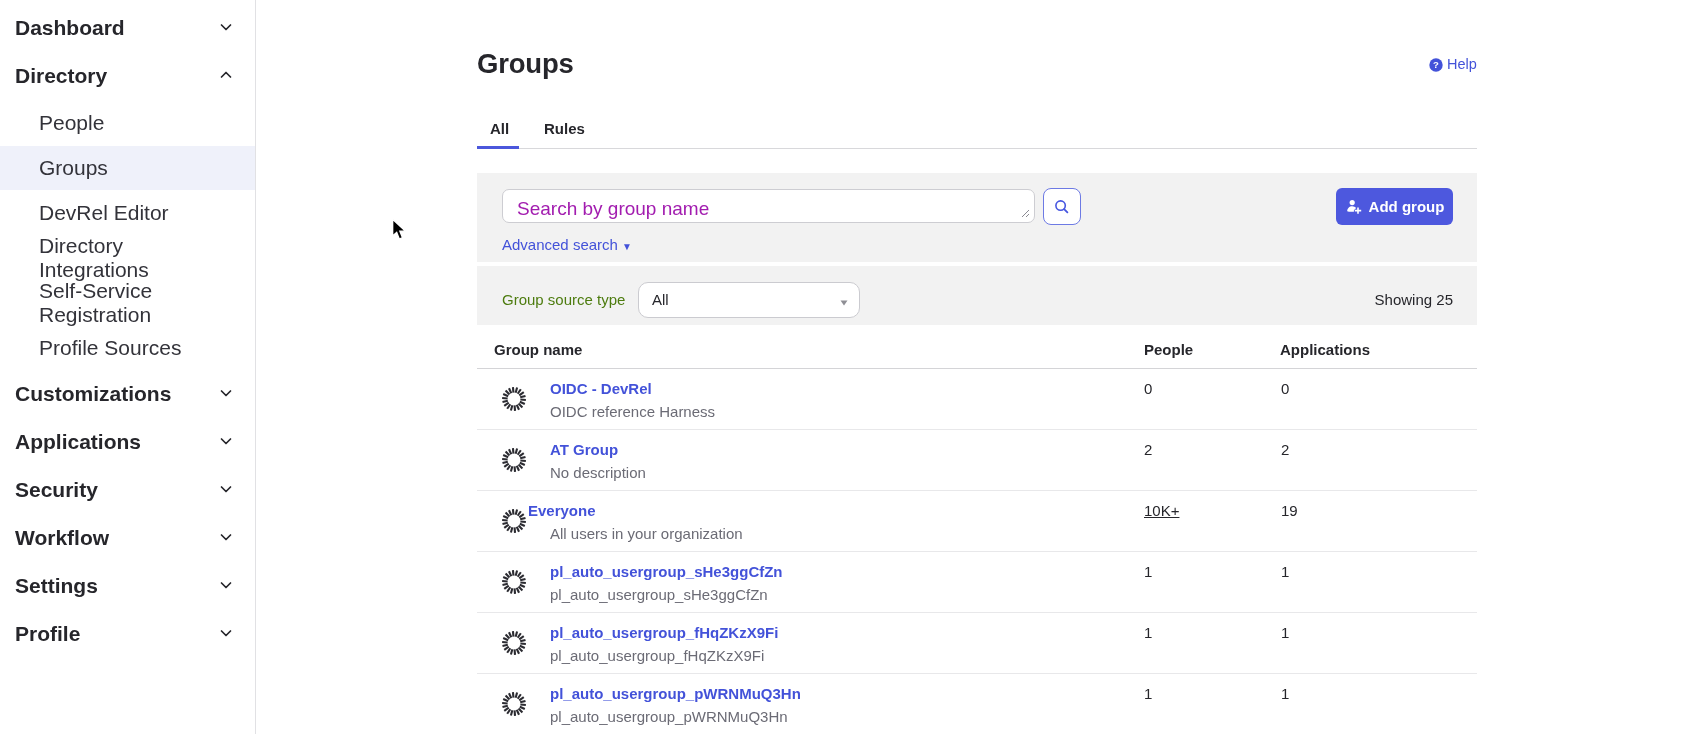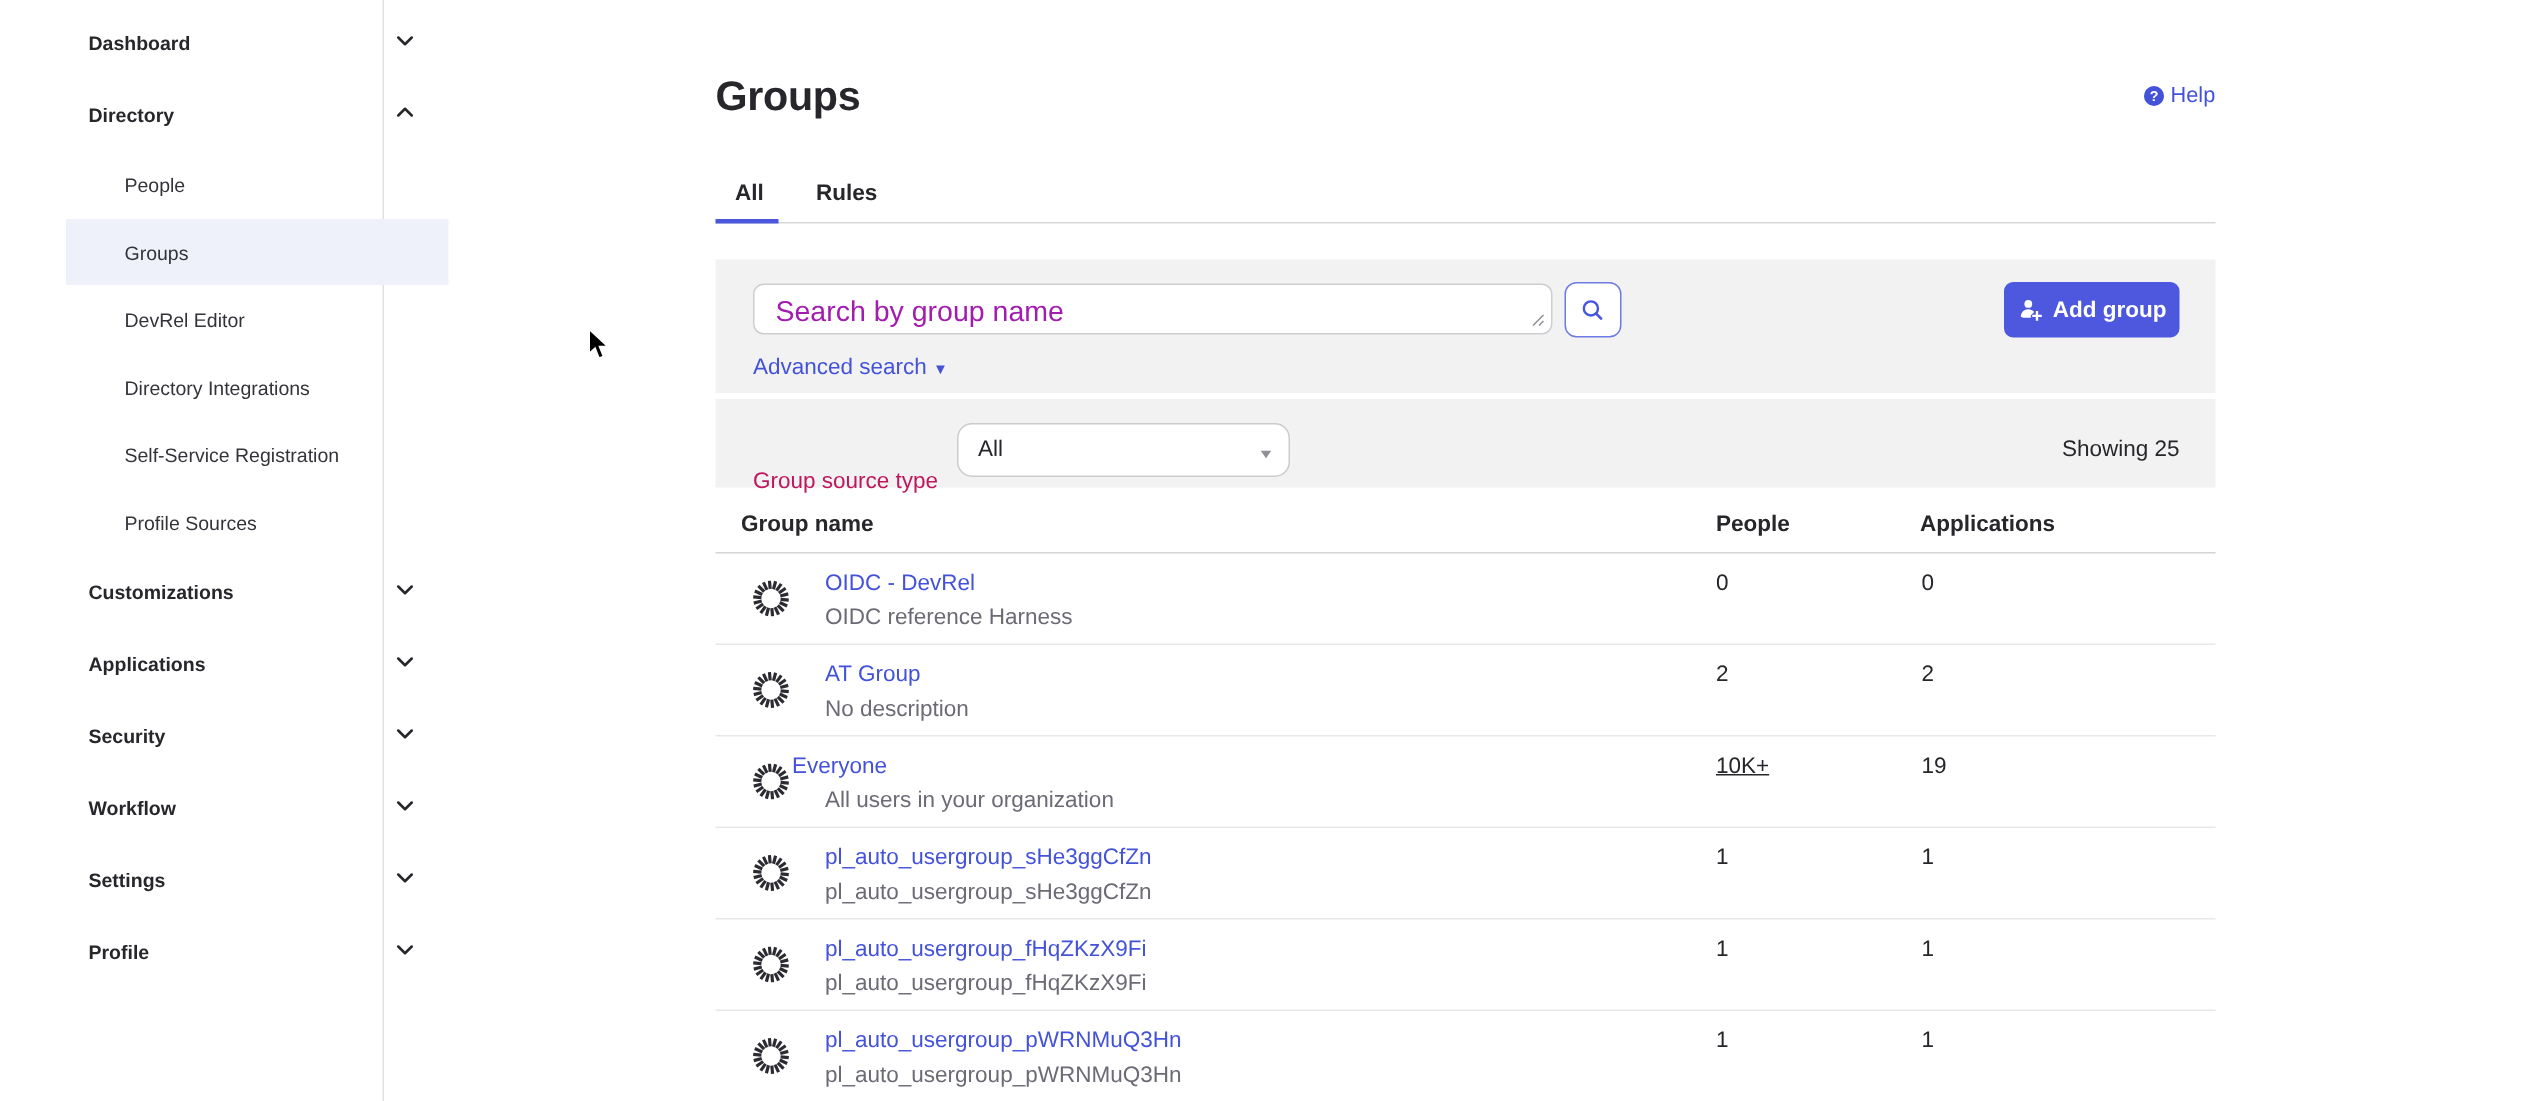--- a/index.html
+++ b/index.html
@@ -5,21 +5,21 @@
   * { margin:0; padding:0; box-sizing:border-box; }
   html,body { width:1687px; height:734px; background:#fff; overflow:hidden;
     font-family:"Liberation Sans", sans-serif; color:#26262b; }
   .abs { position:absolute; }
 
   
   #sidebar { position:absolute; left:0; top:0; width:256px; height:734px;
     background:#fff; border-right:1px solid #e1e1e4; }
   .nav { position:absolute; left:0; width:255px; height:44px;
     display:flex; align-items:center; padding-left:15px; padding-right:21px;
-    font-size:13px;margin-left:44px; }
+    font-size:21px; }
   .nav b { font-weight:700; color:#26262b; }
   .nav .chev { margin-left:auto; }
   .sub { padding-left:39px; font-weight:400; color:#33333a; }
   .sel { background:#eff1fa; }
 
   
   h1 { position:absolute; left:477px; top:48px; font-size:27.5px; font-weight:700;
        letter-spacing:-0.2px; color:#26262b; }
   #help { position:absolute; left:1429px; top:56px; font-size:14.5px; color:#4352d9; }
   .tabtxt { position:absolute; top:120px; font-size:15px; font-weight:700; }
@@ -31,31 +31,31 @@
   #srch { position:absolute; left:502px; top:189px; width:533px; height:34px;
     background:#fff; border:1px solid #cdcdd2; border-radius:7px; }
   #srch .ph { position:absolute; left:14px; top:8px; font-size:19px; color:#a21caf; }
   #srchbtn { position:absolute; left:1043px; top:188px; width:38px; height:37px;
     background:#fff; border:1.5px solid #6d7ae4; border-radius:8px; }
   #addgrp { position:absolute; left:1336px; top:188px; width:117px; height:37px;
     background:#4d58de; border-radius:6px; display:flex; align-items:center;
     justify-content:center; color:#fff; font-size:15px; font-weight:700; gap:7px; }
   #advs { position:absolute; left:502px; top:236px; font-size:15px; color:#4352d9; }
 
-  #gstlabel { position:absolute; left:502px; top:291px; font-size:15px; color:#be185d;margin-top:21px; }
+  #gstlabel { position:absolute; left:502px; top:291px; font-size:15px; color:#4d7c0f; }
   #gstdd { position:absolute; left:638px; top:282px; width:222px; height:36px;
     background:#fff; border:1px solid #cbcbd0; border-radius:10px; }
   #gstdd .val { position:absolute; left:13px; top:8px; font-size:15px; color:#26262b; }
   #showing { position:absolute; left:1303px; top:291px; width:150px; text-align:right;
     font-size:15px; color:#26262b; }
 
   
   .th { position:absolute; top:341px; font-size:15px; font-weight:700; color:#26262b; }
   .hline { position:absolute; left:477px; width:1000px; height:1px; }
-  .lnk { font-size:15px; color:#4352d9; }
+  .lnk { font-size:15px; color:#4352d9;font-weight:bold; }
   .desc { font-size:15px; color:#6b6b75; }
   .num { font-size:15px; color:#26262b; }
   .row-icon { position:absolute; left:502px; width:24px; height:24px; }
 </style>
 </head>
 <body>
 
 <div id="sidebar"></div>
 
 <div class="nav" style="top:6px">

